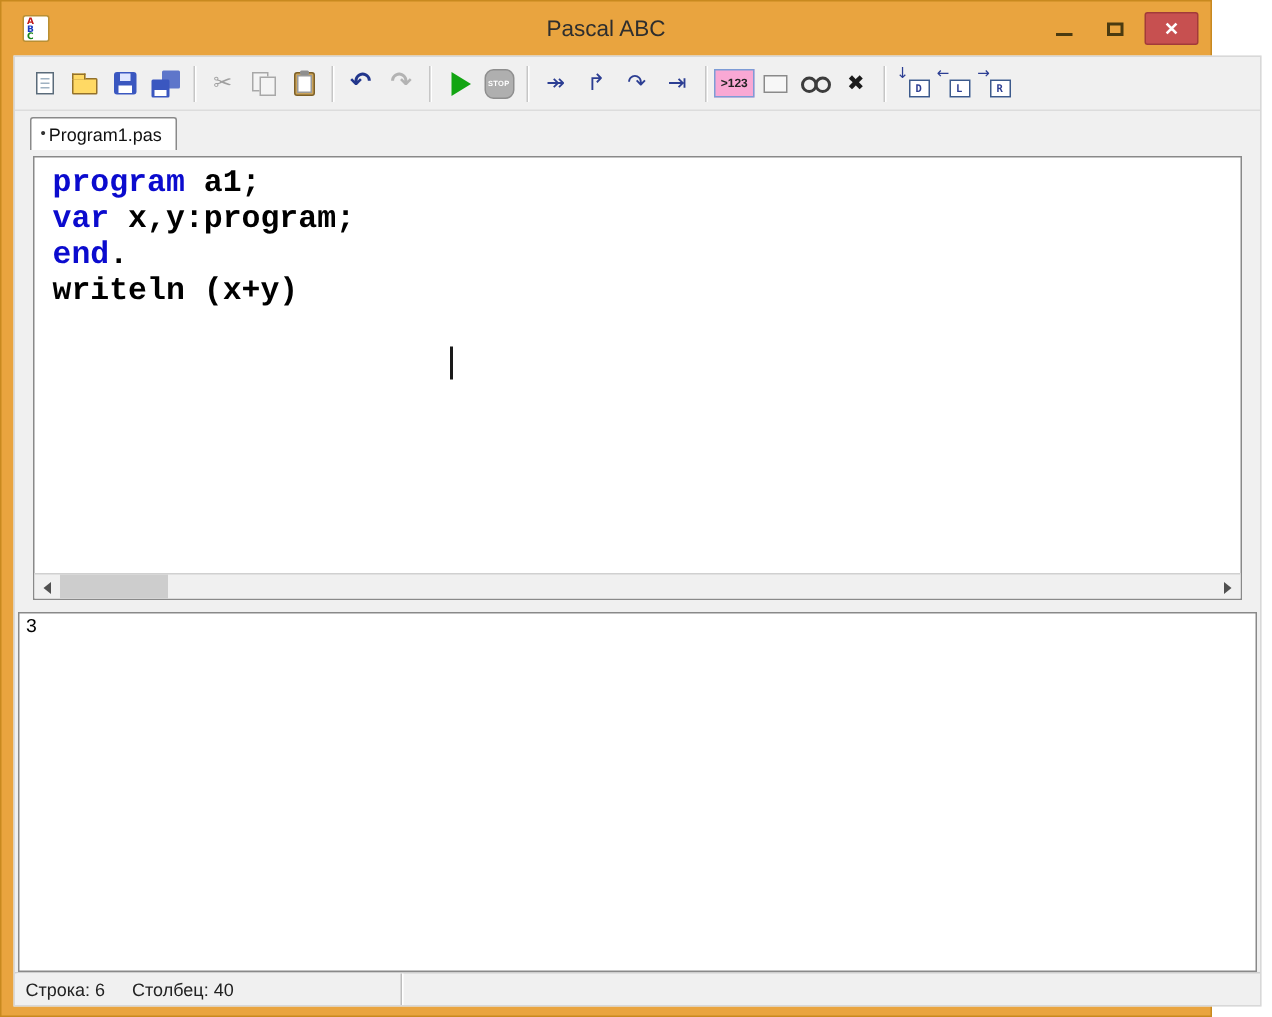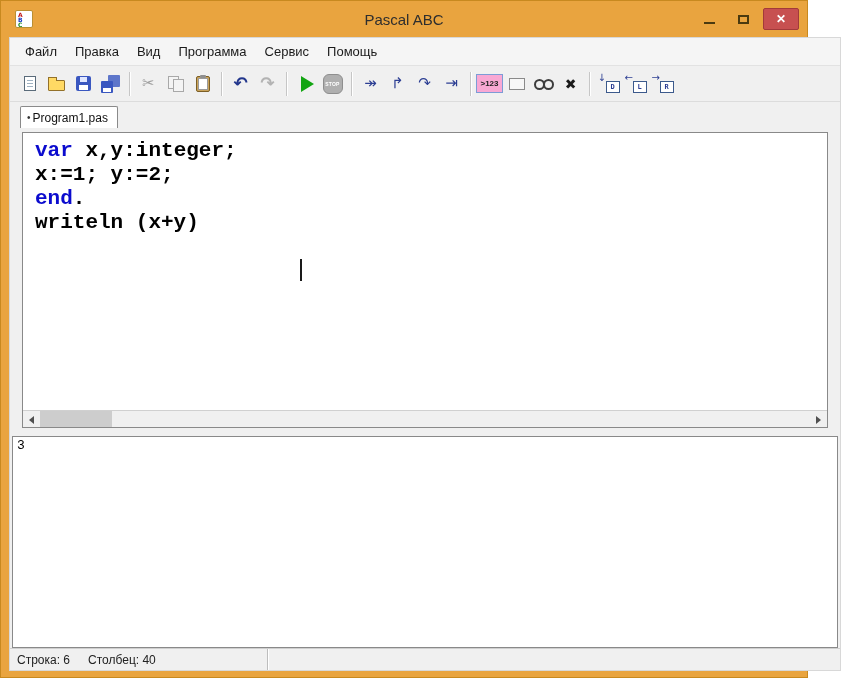--- a/index.html
+++ b/index.html
@@ -139,28 +139,20 @@
           <span class="box"></span>
         </div>
       <div class="wc-close">
           <span>✕</span>
         </div>
     </div>
   </div>
 
   <div class="client">
 
-    <div class="menubar">
-      <div class="menu-item">Файл</div>
-      <div class="menu-item">Правка</div>
-      <div class="menu-item">Вид</div>
-      <div class="menu-item">Программа</div>
-      <div class="menu-item">Сервис</div>
-      <div class="menu-item">Помощь</div>
-    </div>
 
     <div class="toolbar">
       <div class="tbtn">
           <span class="icn-page"></span>
         </div>
       <div class="tbtn">
           <span class="icn-folder"></span>
         </div>
       <div class="tbtn">
           <span class="icn-floppy"></span>
@@ -245,22 +237,22 @@
     <div class="tabbar">
       <div class="tab">
         <span class="marker">•</span>
         <span>Program1.pas</span>
       </div>
     </div>
 
     <div class="editor-area">
       <div class="editor-frame">
         <div class="editor-content">
-          <div class="code-line"><span class="kw">var</span><span> x,y:integer;</span></div>
-          <div class="code-line"><span>x:=1; y:=2;</span></div>
+          <div class="code-line"><span class="kw">program</span><span> a1;</span></div>
+          <div class="code-line"><span class="kw">var</span><span> x,y:program;</span></div>
           <div class="code-line"><span class="kw">end</span><span>.</span></div>
           <div class="code-line"><span>writeln (x+y)</span></div>
           <div class="caret"></div>
         </div>
         <div class="hscroll">
           <div class="hs-btn hs-left">
               <span class="tri-left"></span>
             </div>
           <div class="hs-thumb"></div>
           <div class="hs-btn hs-right">

